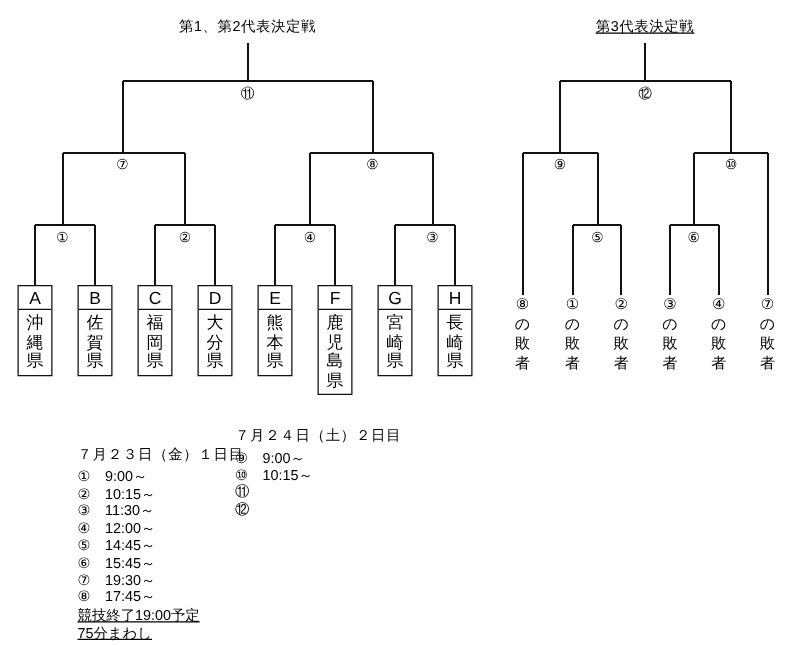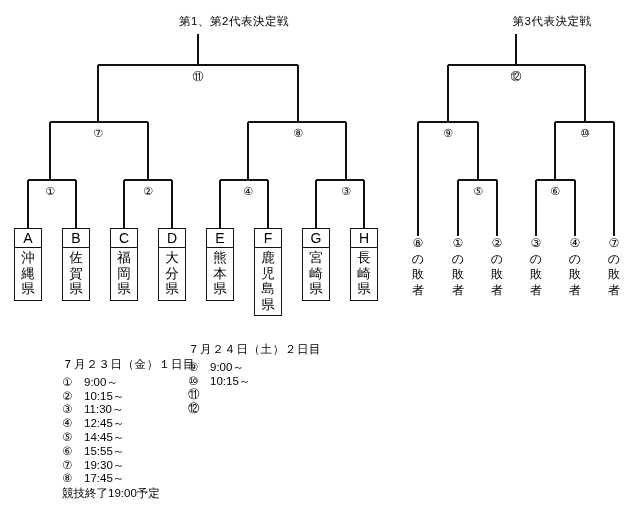--- a/index.html
+++ b/index.html
@@ -28,21 +28,20 @@
     height: 516px;
     pointer-events: none;
   }
   .hdr {
     position: absolute;
     font-size: 11.5px;
     letter-spacing: 0.5px;
     white-space: nowrap;
     text-align: center;
     transform: translateX(-50%);
-    margin-left: 36px;
   }
   
   .mnum {
     position: absolute;
     font-size: 11px;
     line-height: 1;
     transform: translate(-50%, -50%);
     background: #ffffff;
     padding: 0 1px;
     white-space: nowrap;
@@ -101,20 +100,21 @@
   }
   .sched .rn {
     width: 22px;
     display: inline-block;
   }
   .sched .rt {
     display: inline-block;
   }
   .sched .note {
     margin-top: 1px;
+    text-decoration: underline;
   }
 </style>
 </head>
 <body>
 
 <div id="stage">
 
   <svg class="bracket" viewBox="0 0 640 516" xmlns="http://www.w3.org/2000/svg">
     <g stroke="#111111" stroke-width="1.6" fill="none" shape-rendering="crispEdges">
 
@@ -168,21 +168,21 @@
       <line x1="614" y1="122" x2="614" y2="236"></line>
 
       <line x1="536" y1="180" x2="575" y2="180"></line>
       <line x1="536" y1="180" x2="536" y2="236"></line>
       <line x1="575" y1="180" x2="575" y2="236"></line>
 
     </g>
   </svg>
 
   <div class="hdr" style="left:198px; top:14px;">第1、第2代表決定戦</div>
-  <div class="hdr" style="left:516px; top:14px;">第3代表決定戦</div>
+  <div class="hdr" style="left:516px; top:14px;text-decoration:underline;">第3代表決定戦</div>
 
   <div class="mnum" style="left:198px; top:76px;">⑪</div>
   <div class="mnum" style="left:98px; top:133px;">⑦</div>
   <div class="mnum" style="left:298px; top:133px;">⑧</div>
   <div class="mnum" style="left:50px; top:191px;">①</div>
   <div class="mnum" style="left:148px; top:191px;">②</div>
   <div class="mnum" style="left:248px; top:191px;">④</div>
   <div class="mnum" style="left:346px; top:191px;">③</div>
 
   <div class="mnum" style="left:516px; top:76px;">⑫</div>
@@ -304,41 +304,42 @@
         <div class="row">
           <span class="rn">②</span>
           <span class="rt">10:15～</span>
         </div>
         <div class="row">
           <span class="rn">③</span>
           <span class="rt">11:30～</span>
         </div>
         <div class="row">
           <span class="rn">④</span>
-          <span class="rt">12:45～</span>
+          <span class="rt">12:00～</span>
         </div>
         <div class="row">
           <span class="rn">⑤</span>
           <span class="rt">14:45～</span>
         </div>
         <div class="row">
           <span class="rn">⑥</span>
-          <span class="rt">15:55～</span>
+          <span class="rt">15:45～</span>
         </div>
         <div class="row">
           <span class="rn">⑦</span>
           <span class="rt">19:30～</span>
         </div>
         <div class="row">
           <span class="rn">⑧</span>
           <span class="rt">17:45～</span>
         </div>
       </div>
     <div class="note">
         <div>競技終了19:00予定</div>
+        <div>75分まわし</div>
       </div>
   </div>
 
   <div class="sched" style="left:188px; top:343px;">
     <div class="day">７月２４日（土）２日目</div>
     <div>
         <div class="row">
           <span class="rn">⑨</span>
           <span class="rt">9:00～</span>
         </div>

